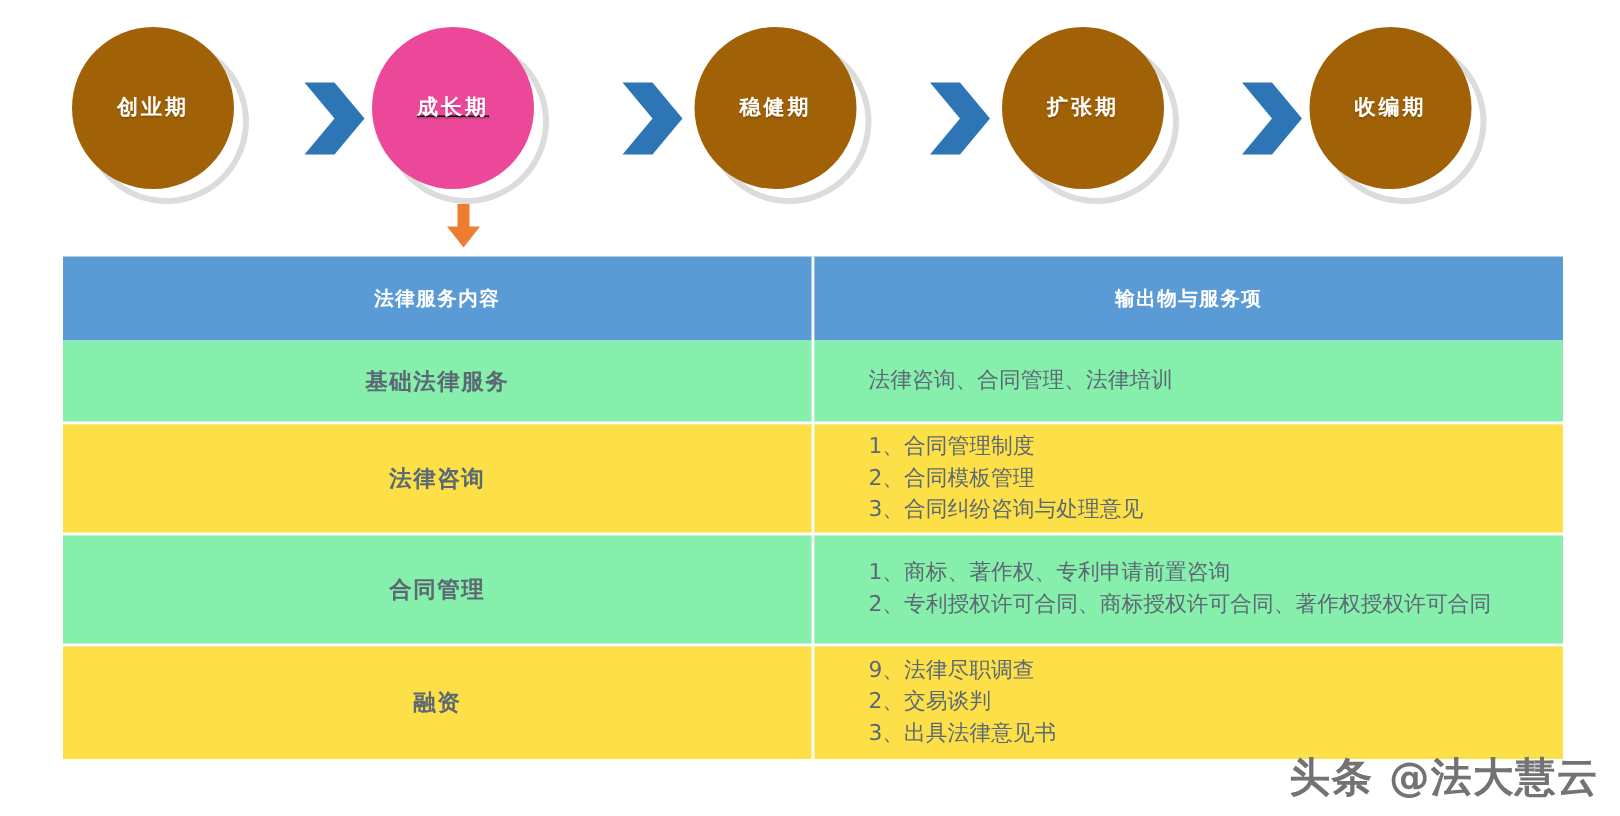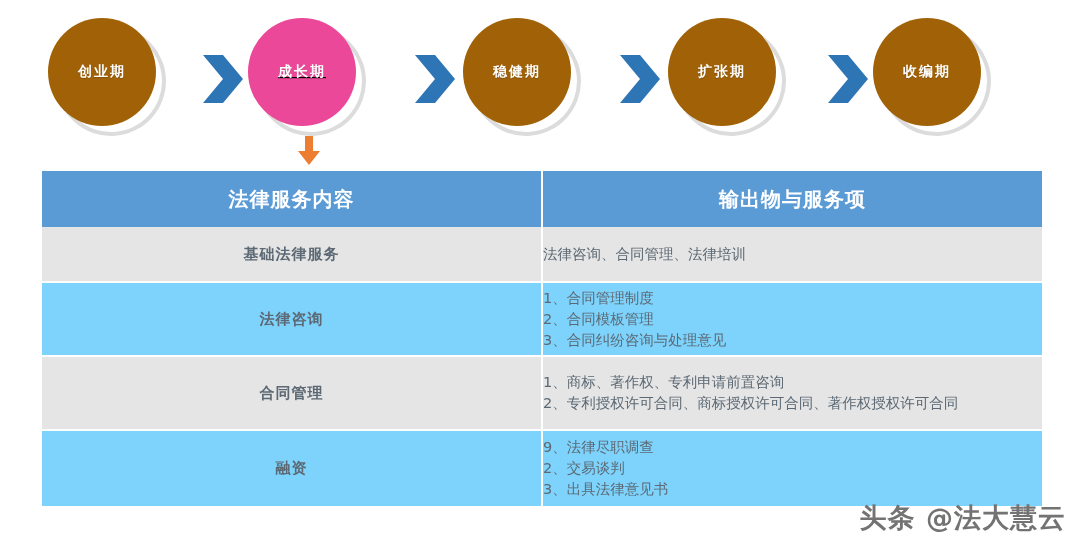--- a/index.html
+++ b/index.html
@@ -94,59 +94,59 @@
     border-collapse: separate;
     border-spacing: 0;
     table-layout: fixed;
   }
   #service-table col.col-left  { width: 501px; }
   #service-table col.col-right { width: 499px; }
 
   #service-table th {
     background: #5B9BD5;
     color: #ffffff;
-    font-size: 20px;
+    font-size: 13px;
     font-weight: bold;
     letter-spacing: 1px;
     height: 56px;
     text-align: center;
     vertical-align: middle;
     border-right: 2px solid #ffffff;
     padding: 0;
   }
   #service-table th:last-child { border-right: none; }
 
   #service-table td {
     color: #5C6974;
     border-right: 2px solid #ffffff;
     border-bottom: 2px solid #ffffff;
     padding: 0;
     vertical-align: middle;
   }
   #service-table td:last-child { border-right: none; }
 
-  #service-table tr.row-shade td { background: #e5e5e5; }
-  #service-table tr.row-plain td { background: #7dd3fc; }
+  #service-table tr.row-shade td { background: #86efac; }
+  #service-table tr.row-plain td { background: #fde047; }
 
   .cell-category {
     text-align: center;
     font-size: 15px;
     font-weight: bold;
     color: #55636F;
     letter-spacing: 1px;
     padding: 10px 8px;
   }
   .cell-outputs {
     text-align: left;
     font-size: 14.5px;
     line-height: 21px;
     color: #5C6974;
     padding: 12px 6px 12px 10px;
   }
-  .cell-outputs .out-line { white-space: normal; }
+  .cell-outputs .out-line { white-space: normal; padding-left: 36px; }
 
   
   tr.r-h1 td { height: 54px; }
   tr.r-h2 td { height: 72px; }
   tr.r-h3 td { height: 72px; }
   tr.r-h4 td { height: 75px; }
 
   
   #watermark {
     position: absolute;

